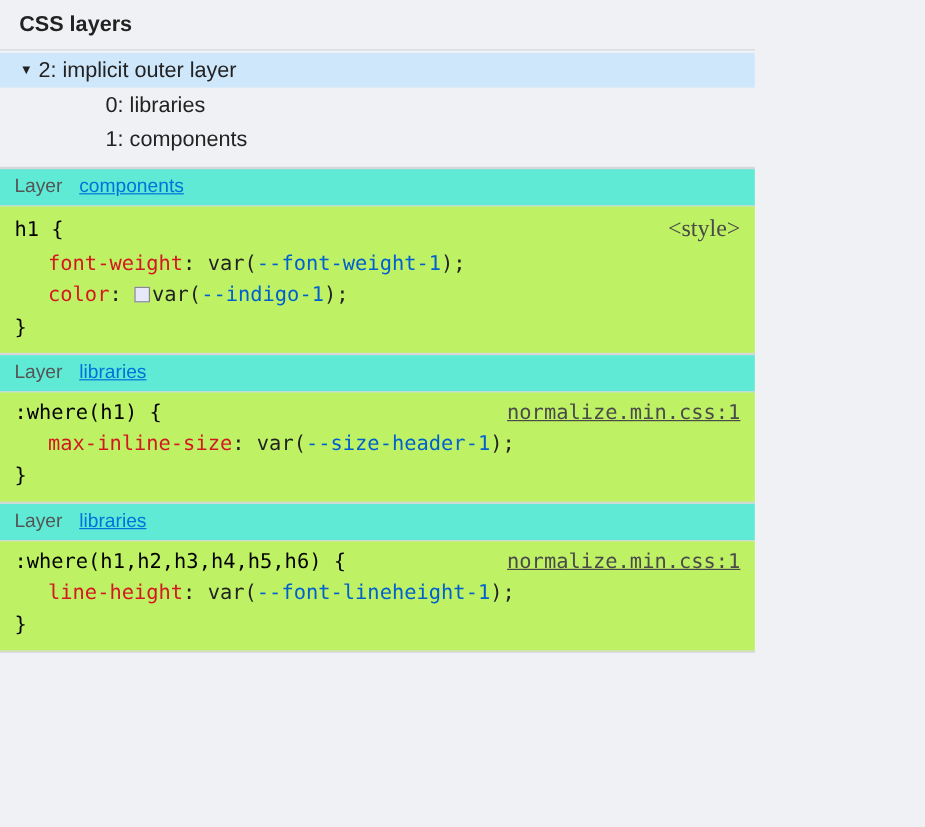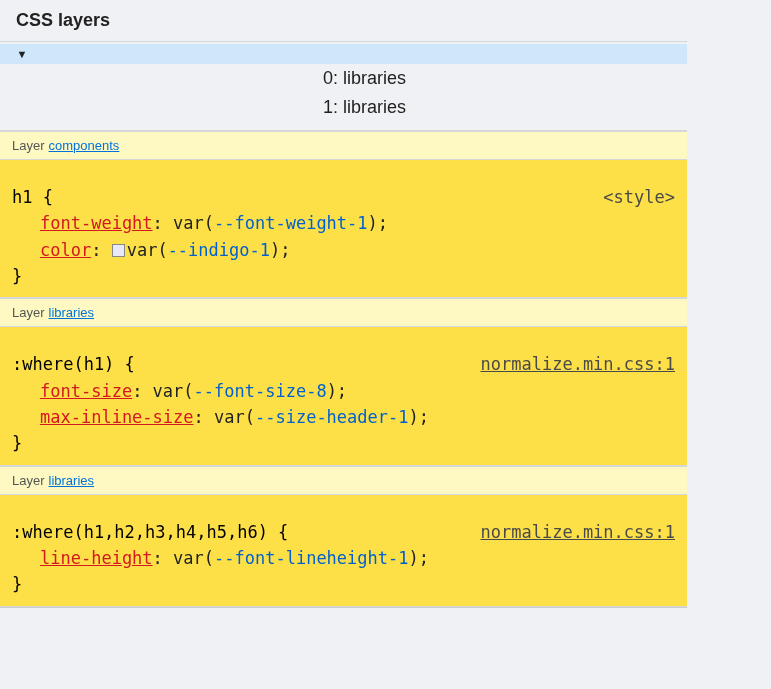--- a/index.html
+++ b/index.html
@@ -4,21 +4,21 @@
 <style>
   * { box-sizing: border-box; }
   body {
     margin: 0;
     font-family: -apple-system, BlinkMacSystemFont, "Segoe UI", Helvetica, Arial, sans-serif;
     font-size: 14px;
     background: #f0f1f4;
     color: #222;
   }
   .panel {
-    width: 687px;
+    width: 629px;
     background: #f0f1f4;
     border: 1px solid #ccc;
     border-top: none;
     border-left: none;
     border-right: none;
   }
   .panel-title {
     font-weight: 700;
     font-size: 18px;
     padding: 10px 16px 10px 16px;
@@ -32,70 +32,69 @@
   .tree-row {
     display: flex;
     align-items: center;
     padding: 4px 10px 4px 16px;
     gap: 4px;
   }
   .tree-row.selected {
     background: #cfe7fb;
   }
   .tree-row.child {
-    padding-left: 52px;
-    justify-content: center;
+    padding-left: 88px;
   }
   .twisty {
     display: inline-flex;
     font-size: 11px;
     color: #222;
     width: 12px;
     justify-content: center;
     user-select: none;
   }
   .section-header {
     display: flex;
     align-items: center;
-    gap: 4px;
+    gap: 14px;
     padding: 6px 10px 6px 12px;
-    background: #fef9c3;
+    background: #5eead4;
     border-top: 1px solid #d5d7da;
     border-bottom: 1px solid #d5d7da;
     color: #555;
-    font-size: 13px;
+    font-size: 16px;
   }
   .layer-link {
     color: #0072db;
     text-decoration: underline;
     cursor: pointer;
   }
   .rule {
-    background: #fde047;
-    padding: 24px 12px 8px 12px;
+    background: #bef264;
+    padding: 4px 12px 8px 12px;
     font-family: Menlo, Consolas, "DejaVu Sans Mono", monospace;
     font-size: 17px;
     line-height: 1.55;
     border-bottom: 1px solid #d5d7da;
   }
   .rule-head {
     display: flex;
     justify-content: space-between;
     align-items: baseline;
   }
   .rule-src {
     color: #4a4a4a;
   }
-  .rule-src.tag { font-size: 17px; }
+  .rule-src.tag { font-size: 20px; font-family: Liberation Serif, serif; }
   .rule-src.link { text-decoration: underline; cursor: pointer; }
   .decl {
     padding-left: 28px;
     white-space: nowrap;
   }
-  .prop { color: #d31820; text-decoration: underline; }
+  .prop { color: #d31820; }
   .val { color: #222; }
   .var { color: #0060cf; text-align: center; }
   .punct { color: #222; }
   .struck { text-decoration: line-through; color: #555; }
   .struck .prop, .struck .val, .struck .var, .struck .punct { color: #555; }
   .swatch {
     display: inline-block;
     width: 13px;
     height: 13px;
     border: 1px solid #888;
@@ -108,26 +107,27 @@
 </head>
 <body>
 
 <div class="panel">
 
   <div class="panel-title">CSS layers</div>
 
   <div class="tree">
     <div class="tree-row selected">
       <span class="twisty">▼</span>
+      <span>2: implicit outer layer</span>
     </div>
     <div class="tree-row child">
       <span>0: libraries</span>
     </div>
     <div class="tree-row child">
-      <span>1: libraries</span>
+      <span>1: components</span>
     </div>
   </div>
 
   <div class="section-header">
     <span>Layer </span>
     <span class="layer-link">components</span>
   </div>
   <div class="rule">
     <div class="rule-head">
       <span class="brace">h1 {</span>
@@ -145,23 +145,20 @@
   <div class="section-header">
     <span>Layer </span>
     <span class="layer-link">libraries</span>
   </div>
   <div class="rule">
     <div class="rule-head">
       <span class="brace">:where(h1) {</span>
       <span class="rule-src link">normalize.min.css:1</span>
     </div>
     <div class="decl">
-      <span class="prop">font-size</span><span class="punct">: </span><span class="val"><span>var(</span><span class="var">--font-size-8</span><span>);</span></span>
-    </div>
-    <div class="decl">
       <span class="prop">max-inline-size</span><span class="punct">: </span><span class="val"><span>var(</span><span class="var">--size-header-1</span><span>);</span></span>
     </div>
     <div class="brace">}</div>
   </div>
 
   <div class="section-header">
     <span>Layer </span>
     <span class="layer-link">libraries</span>
   </div>
   <div class="rule">

